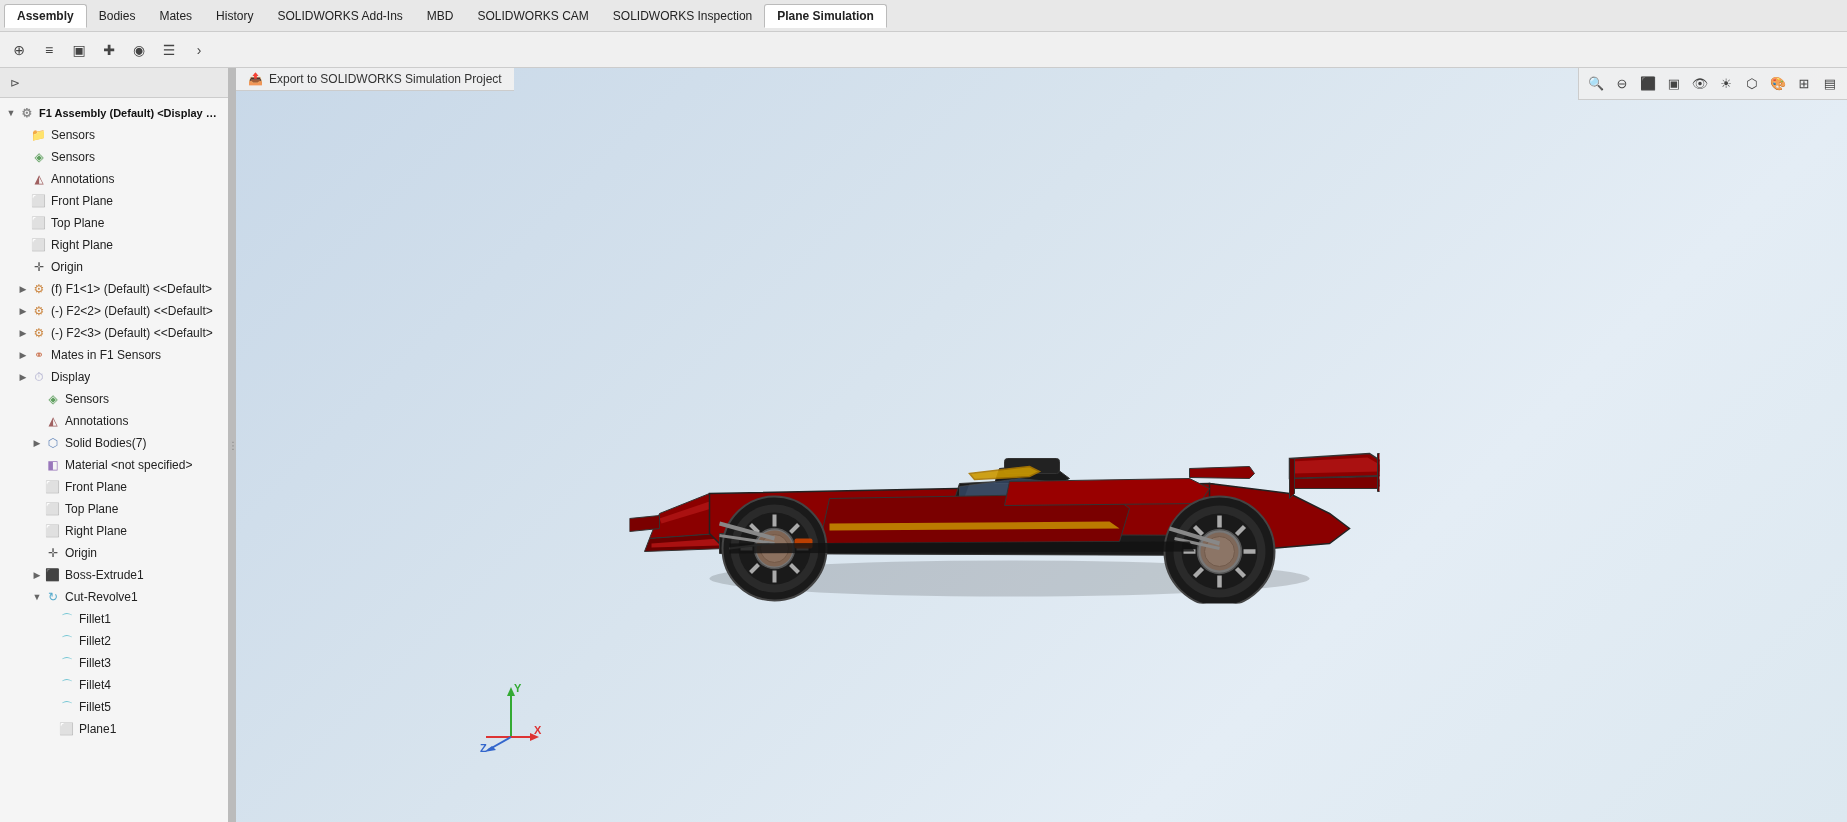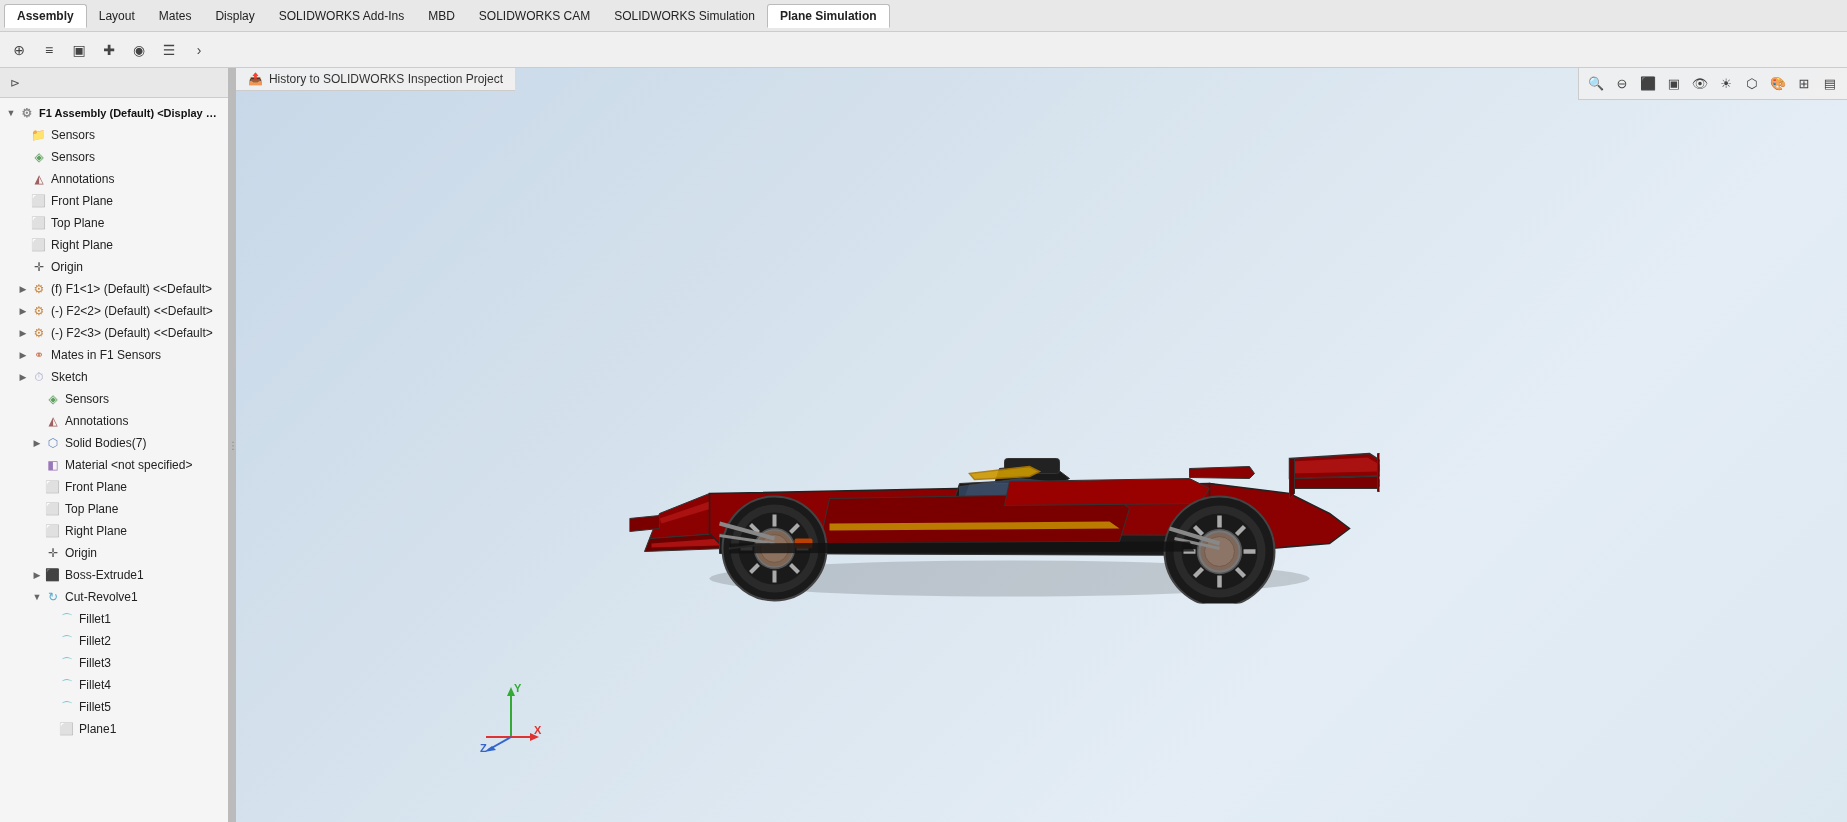--- a/index.html
+++ b/index.html
@@ -252,27 +252,27 @@
       font-weight: bold;
       font-size: 11px;
       color: #111;
     }
   </style>
 </head>
 <body>
 
 <div class="menu-bar">
   <div class="menu-tab active">Assembly</div>
-  <div class="menu-tab">Layout</div>
+  <div class="menu-tab">Bodies</div>
   <div class="menu-tab">Mates</div>
-  <div class="menu-tab">Display</div>
+  <div class="menu-tab">History</div>
   <div class="menu-tab">SOLIDWORKS Add-Ins</div>
   <div class="menu-tab">MBD</div>
   <div class="menu-tab">SOLIDWORKS CAM</div>
-  <div class="menu-tab">SOLIDWORKS Simulation</div>
+  <div class="menu-tab">SOLIDWORKS Inspection</div>
   <div class="menu-tab active">Plane Simulation</div>
 </div>
 
 <div class="toolbar">
   <div class="toolbar-icon">⊕</div>
   <div class="toolbar-icon">≡</div>
   <div class="toolbar-icon">▣</div>
   <div class="toolbar-icon">✚</div>
   <div class="toolbar-icon">◉</div>
   <div class="toolbar-icon">☰</div>
@@ -357,21 +357,21 @@
 
       <div class="tree-item indent-1">
         <span class="expand-btn">▶</span>
         <span class="item-icon mates-icon">⚭</span>
         <span class="item-label">Mates in F1 Sensors</span>
       </div>
 
       <div class="tree-item indent-1">
         <span class="expand-btn">▶</span>
         <span class="item-icon history-icon">⏱</span>
-        <span class="item-label">Sketch</span>
+        <span class="item-label">Display</span>
       </div>
 
       <div class="tree-item indent-2">
         <span class="expand-btn"></span>
         <span class="item-icon sensor-icon">◈</span>
         <span class="item-label">Sensors</span>
       </div>
 
       <div class="tree-item indent-2">
         <span class="expand-btn"></span>
@@ -464,21 +464,21 @@
       </div>
     </div>
   </div>
 
   <div class="resize-handle"></div>
 
   <div class="viewport">
 
     <div class="export-banner">
       <span>📤</span>
-      <span>History to SOLIDWORKS Inspection Project</span>
+      <span>Export to SOLIDWORKS Simulation Project</span>
     </div>
 
     <div class="viewport-toolbar">
       <div class="vp-icon">🔍</div>
       <div class="vp-icon">⊖</div>
       <div class="vp-icon">⬛</div>
       <div class="vp-icon">▣</div>
       <div class="vp-icon">👁</div>
       <div class="vp-icon">☀</div>
       <div class="vp-icon">⬡</div>

